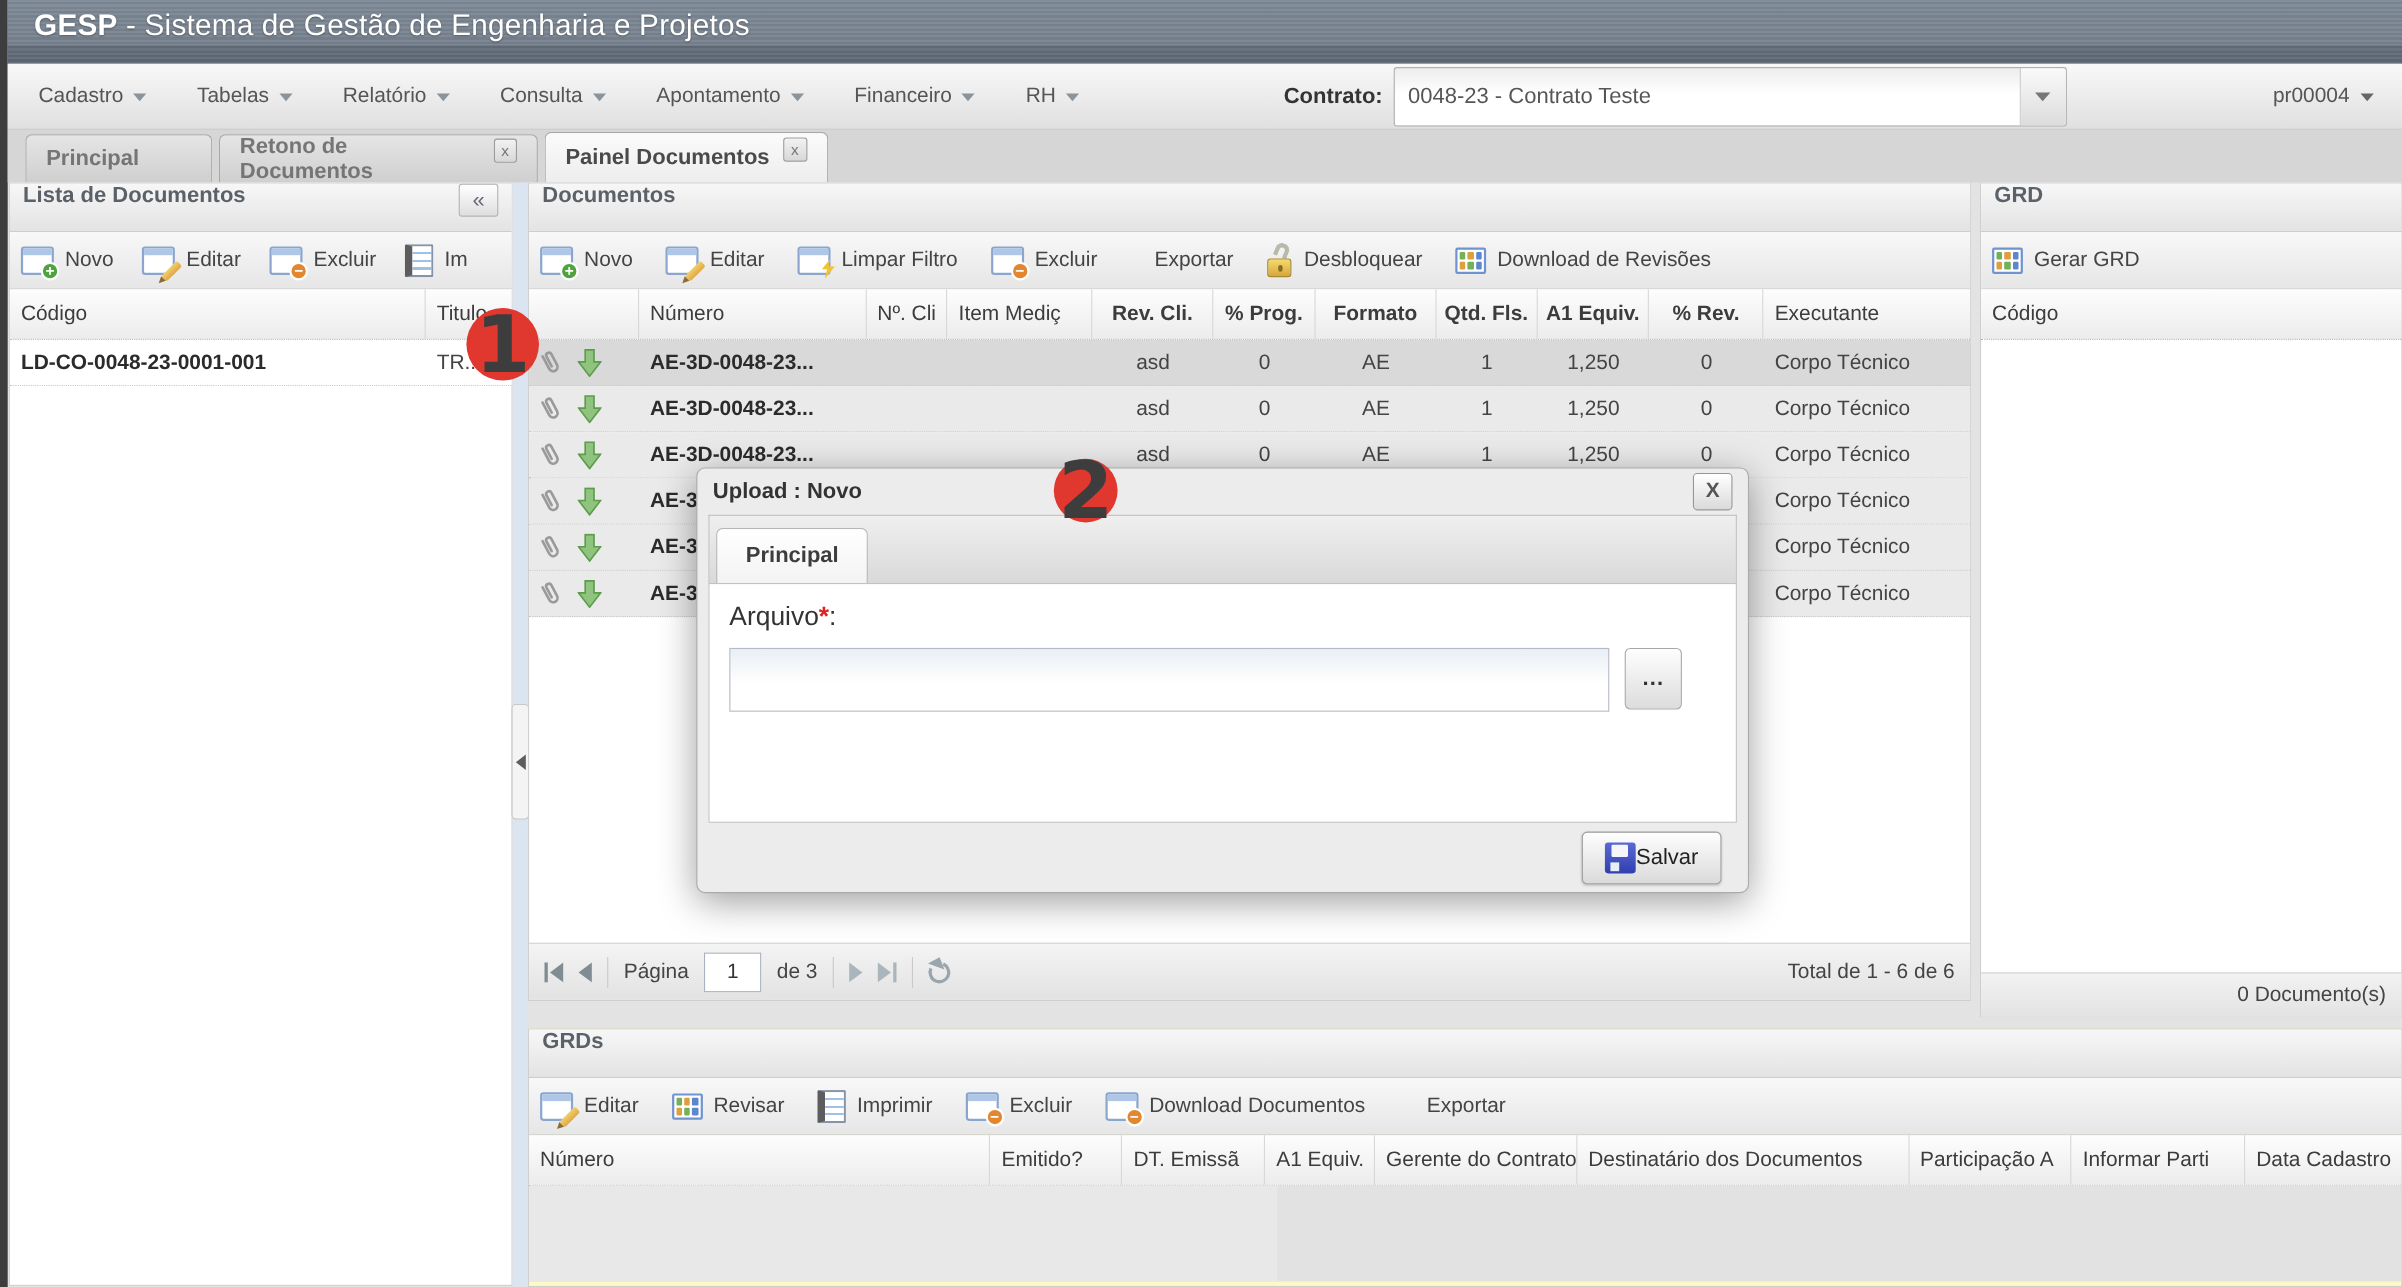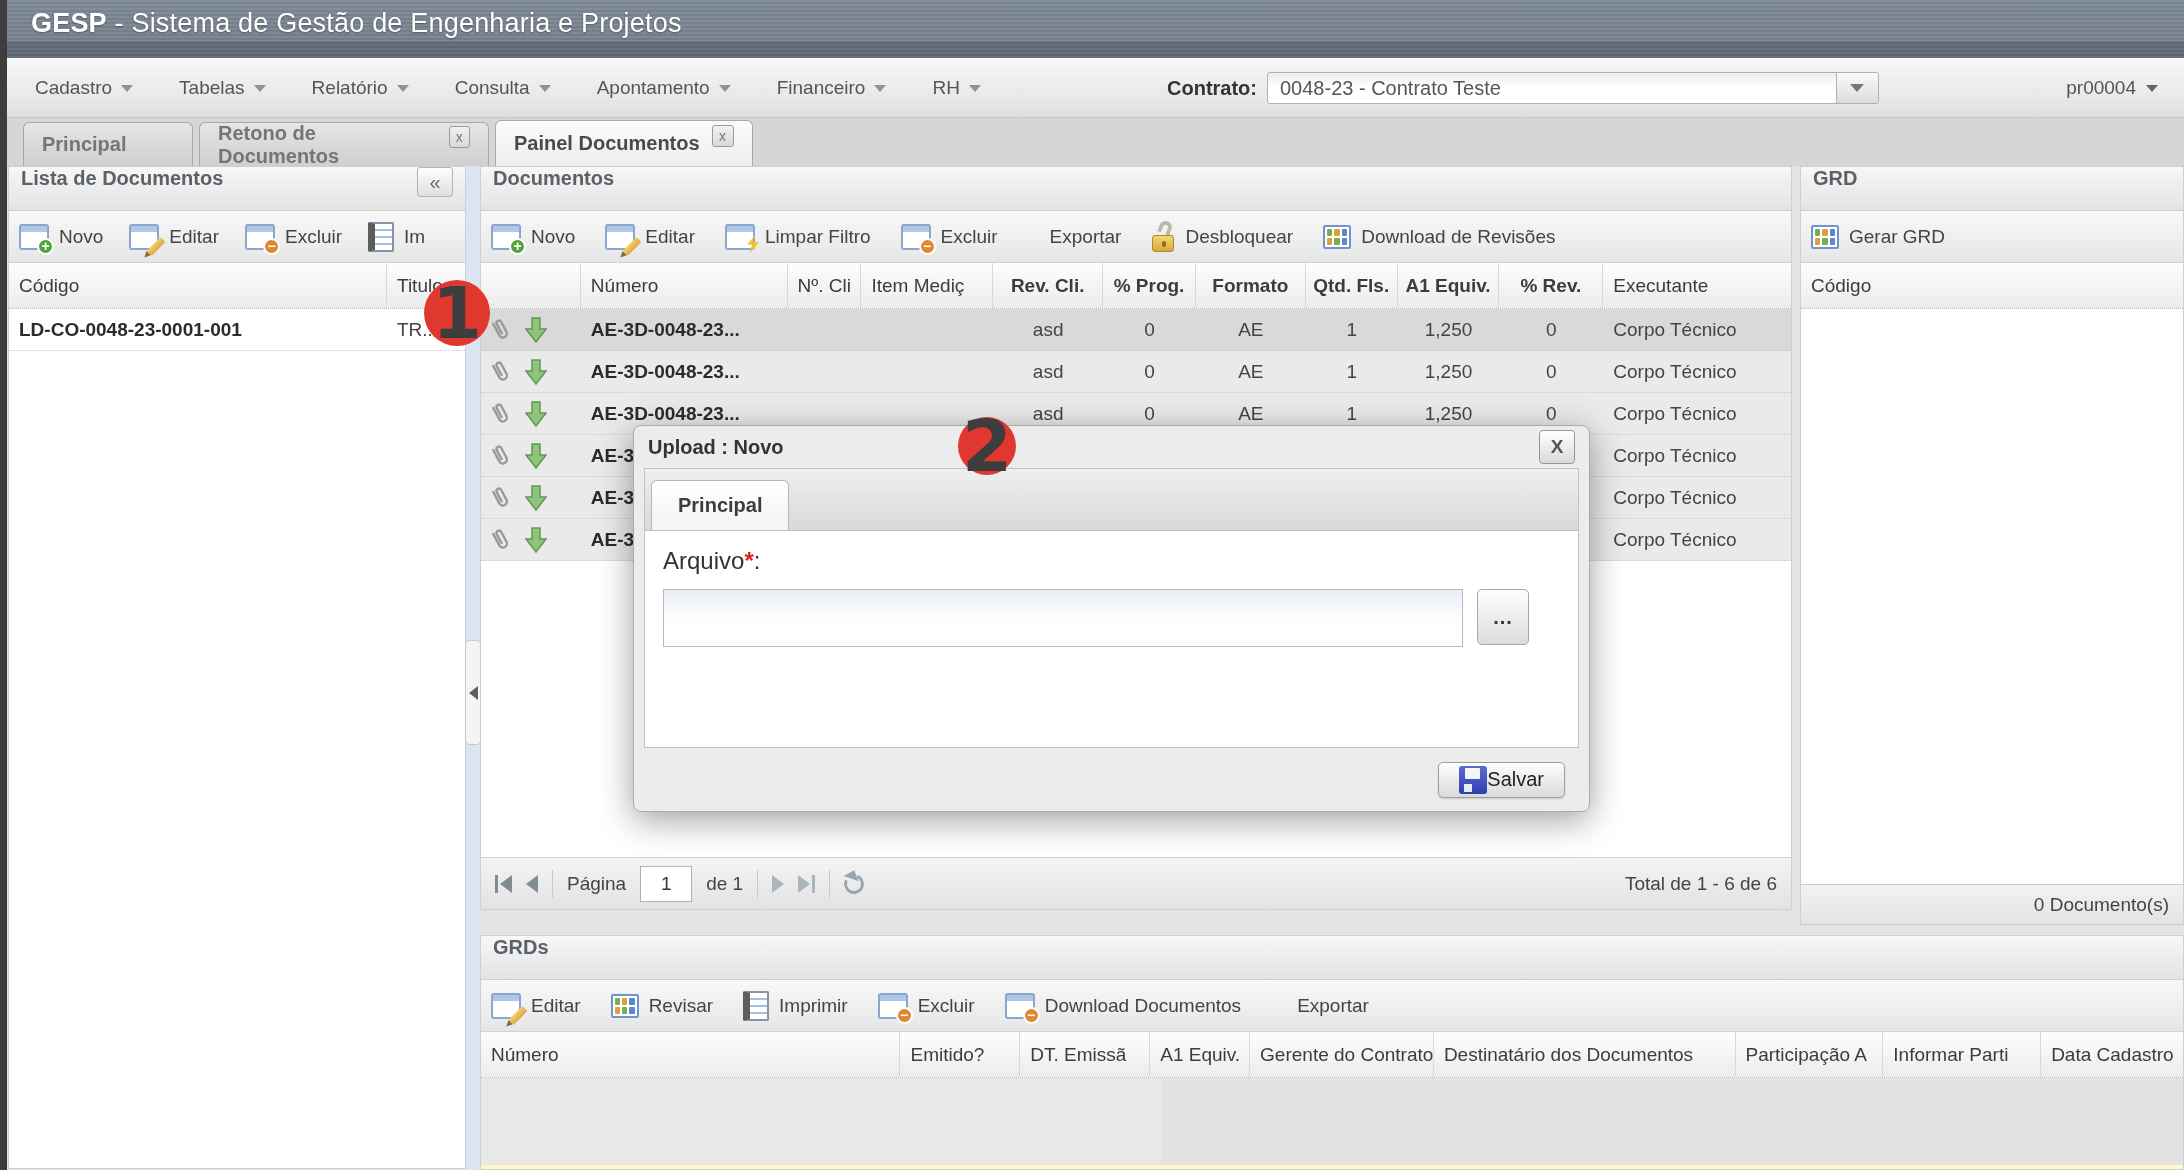--- a/index.html
+++ b/index.html
@@ -22,21 +22,21 @@
   
   .menubar{
     position:absolute;left:7px;top:58px;width:2177px;height:60px;
     background:linear-gradient(#f8f8f8,#e0e0e0);border-bottom:1px solid #c6c6c6;
   }
   .menu-items{position:absolute;left:28px;top:0;height:60px;display:flex;align-items:center;gap:46px;}
   .menu-item{display:flex;align-items:center;gap:9px;font-size:19px;color:#555;cursor:default;}
   .caret{width:0;height:0;border-left:6px solid transparent;border-right:6px solid transparent;border-top:7px solid #8b939b;}
   .contract-group{position:absolute;left:1160px;top:0;height:60px;display:flex;align-items:center;gap:10px;}
   .contract-label{font-weight:bold;color:#333;font-size:20px;}
-  .combo{width:612px;height:32px;border:1px solid #b0b0b0;border-radius:3px;background:linear-gradient(#ededed,#ffffff 45%);display:flex;align-items:center;position:relative;}
+  .combo{width:612px;height:54px;border:1px solid #b0b0b0;border-radius:3px;background:linear-gradient(#ededed,#ffffff 45%);display:flex;align-items:center;position:relative;}
   .combo .val{flex:1;padding:0 12px;font-size:20px;color:#555;}
   .combo .arrow-btn{width:42px;height:100%;border-left:1px solid #b0b0b0;background:linear-gradient(#fafafa,#dcdcdc);display:flex;align-items:center;justify-content:center;border-radius:0 3px 3px 0;}
   .combo .arrow-btn i{width:0;height:0;border-left:7px solid transparent;border-right:7px solid transparent;border-top:8px solid #777;}
   .user-group{position:absolute;right:26px;top:0;height:60px;display:flex;align-items:center;gap:10px;font-size:19px;color:#555;}
   
   .tabstrip{position:absolute;left:7px;top:118px;width:2177px;height:48px;background:#d6d6d6;}
   .tab{position:absolute;bottom:0;height:44px;border:1px solid #a8a8a8;border-bottom:none;border-radius:6px 6px 0 0;
        display:flex;align-items:center;padding:0 18px;gap:12px;font-size:20px;font-weight:bold;color:#757575;
        background:linear-gradient(#e5e5e5,#cfcfcf);}
   .tab.active{background:linear-gradient(#fbfbfb,#ededed);color:#4a4a4a;height:46px;}
@@ -131,21 +131,21 @@
       font-size:20px;font-weight:bold;color:#3d3d3d;}
   .dlg-body{margin:0 10px;background:#fff;border:1px solid #c2c2c2;height:218px;position:relative;}
   .dlg-field-label{position:absolute;left:18px;top:16px;font-size:24px;color:#333;}
   .req{color:#dd2222;font-weight:bold;}
   .dlg-input{position:absolute;left:18px;top:58px;width:800px;height:58px;border:1px solid #b3b9c7;
       background:linear-gradient(#e9eef5,#ffffff 55%);font-size:20px;padding:0 10px;font-family:inherit;}
   .dlg-browse{position:absolute;left:832px;top:58px;width:52px;height:56px;border:1px solid #a8a8a8;border-radius:5px;
       background:linear-gradient(#fefefe,#dcdcdc);display:flex;align-items:center;justify-content:center;
       font-size:20px;font-weight:bold;color:#333;letter-spacing:1px;}
   .dlg-footer{flex:1;display:flex;align-items:center;justify-content:flex-end;padding:0 24px;}
-  .save-btn{display:flex;align-items:center;height:36px;padding:0 20px;border:1px solid #9d9d9d;border-radius:5px;
+  .save-btn{display:flex;align-items:center;height:48px;padding:0 20px;border:1px solid #9d9d9d;border-radius:5px;
       background:linear-gradient(#fefefe,#dadada);font-size:20px;color:#222;box-shadow:0 1px 2px rgba(0,0,0,.15);}
   
   .ann{position:absolute;border-radius:50%;background:#e0372e;z-index:100;display:flex;align-items:center;justify-content:center;
       color:#3d3d3d;font-weight:bold;font-family:"DejaVu Sans",sans-serif;}
   #ann1{left:424px;top:280px;width:66px;height:66px;font-size:72px;}
   #ann2{left:958px;top:417px;width:58px;height:58px;font-size:72px;}
 </style>
 </head>
 <body>
 
@@ -453,21 +453,21 @@
       <span class="pgbtn">
           <span class="pbar"></span>
           <span class="tri-l"></span>
         </span>
       <span class="pgbtn">
           <span class="tri-l"></span>
         </span>
       <span class="psep"></span>
       <span>Página</span>
       <input class="page-input" value="1" style="">
-      <span>de 1</span>
+      <span>de 3</span>
       <span class="psep"></span>
       <span class="pgbtn">
           <span class="tri-r"></span>
         </span>
       <span class="pgbtn">
           <span class="tri-r"></span>
           <span class="pbar light"></span>
         </span>
       <span class="psep"></span>
       <span class="refresh"></span>

